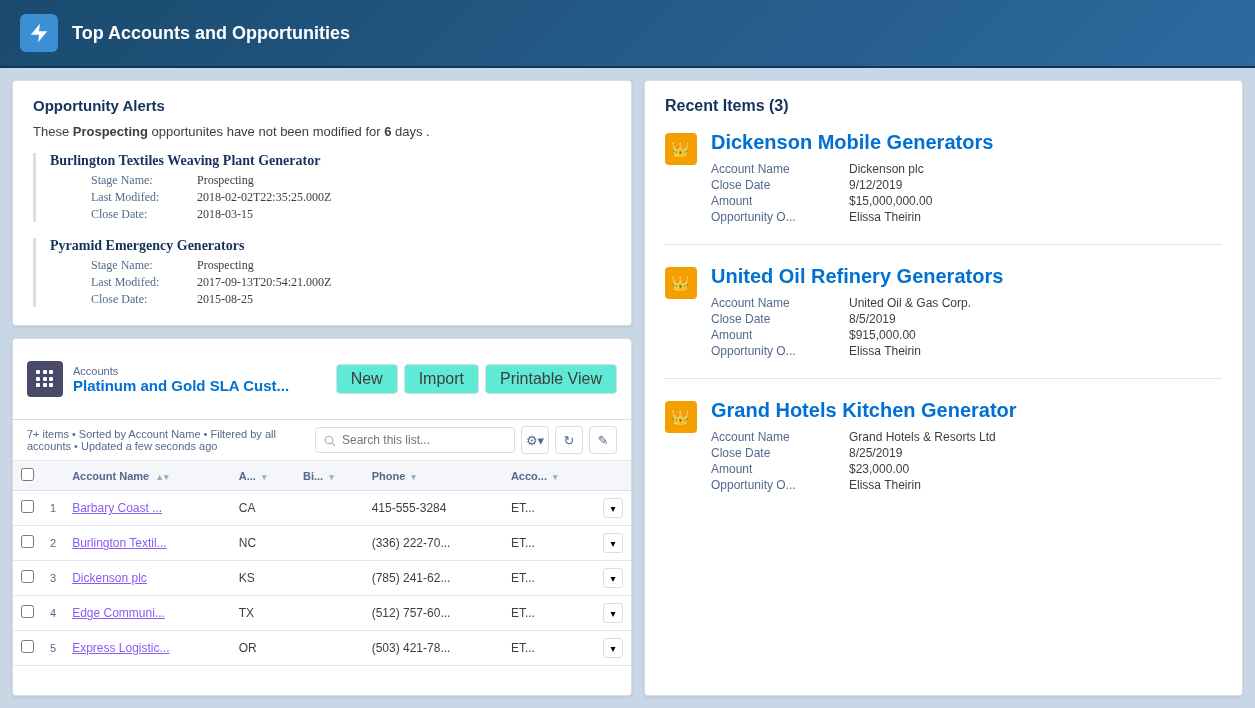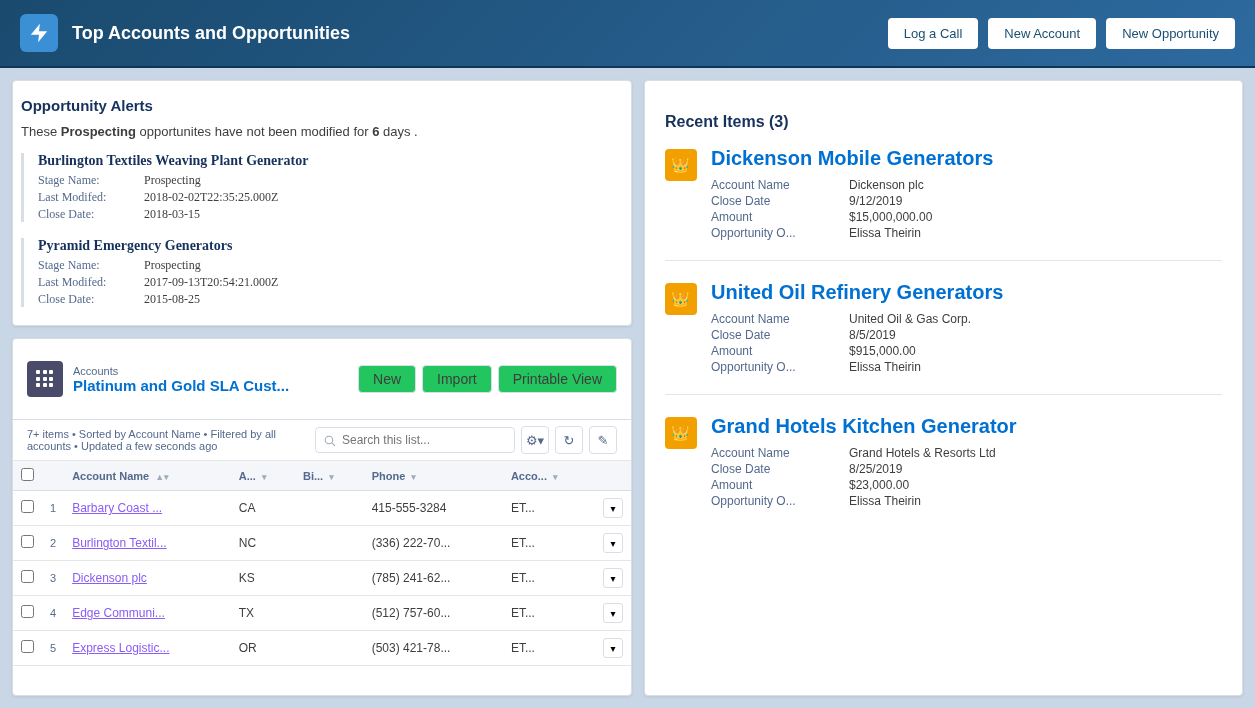--- a/index.html
+++ b/index.html
@@ -79,21 +79,21 @@
     .card {
       background: #fff;
       border-radius: 4px;
       border: 1px solid #d8dde6;
       box-shadow: 0 1px 3px rgba(0,0,0,0.08);
       overflow: hidden;
     }
 
     
     .alerts-card {
-      padding: 16px 8px;
+      padding: 16px 20px;
     }
     .alerts-title {
       font-size: 15px;
       font-weight: 600;
       color: #16325c;
       margin-bottom: 10px;
     }
     .alerts-desc {
       font-size: 13px;
       color: #3e3e3c;
@@ -118,20 +118,21 @@
     .alert-field {
       display: flex;
       gap: 6px;
       font-size: 12px;
       color: #3e3e3c;
       margin-bottom: 2px;
     }
     .alert-field-label {
       color: #54698d;
       min-width: 100px;
+      margin-left: 41px;
     }
 
     
     .accounts-card {
       flex: 1;
       display: flex;
       flex-direction: column;
       min-height: 0;
     }
     .accounts-header {
@@ -175,25 +176,25 @@
       font-size: 15px;
       font-weight: 600;
       color: #0070d2;
       cursor: pointer;
     }
     .accounts-actions {
       display: flex;
       gap: 6px;
     }
     .action-btn {
-      background: #22c55e;
+      background: #5eead4;
       border: 1px solid #d8dde6;
       border-radius: 4px;
       padding: 5px 14px;
-      font-size: 14px;
+      font-size: 16px;
       color: #3e3e3c;
       cursor: pointer;
     }
 
     .accounts-meta {
       padding: 6px 14px;
       font-size: 11px;
       color: #54698d;
       border-bottom: 1px solid #e5e5e5;
       display: flex;
@@ -304,21 +305,21 @@
     .right-panel {
       flex: 1;
       display: flex;
       flex-direction: column;
     }
     .recent-card {
       background: #fff;
       border-radius: 4px;
       border: 1px solid #d8dde6;
       box-shadow: 0 1px 3px rgba(0,0,0,0.08);
-      padding: 32px 20px;
+      padding: 16px 20px;
       flex: 1;
       overflow-y: auto;
     }
     .recent-title {
       font-size: 16px;
       font-weight: 600;
       color: #16325c;
       margin-bottom: 16px;
     }
     .recent-item {
@@ -379,25 +380,20 @@
 </head>
 <body>
 
 <header class="header">
   <div class="header-icon">
     <svg viewBox="0 0 24 24" fill="none" xmlns="http://www.w3.org/2000/svg">
       <polygon points="13,2 3,14 12,14 11,22 21,10 12,10" fill="white"></polygon>
     </svg>
   </div>
   <span class="header-title">Top Accounts and Opportunities</span>
-  <div class="header-buttons">
-    <button class="header-btn">Log a Call</button>
-    <button class="header-btn">New Account</button>
-    <button class="header-btn">New Opportunity</button>
-  </div>
 </header>
 
 <div class="main-layout">
 
   <div class="left-panel">
 
     <div class="card alerts-card">
       <div class="alerts-title">Opportunity Alerts</div>
       <div class="alerts-desc">
         <span>These </span><strong>Prospecting</strong><span> opportunites have not been modified for </span><strong>6</strong><span> days .</span>

